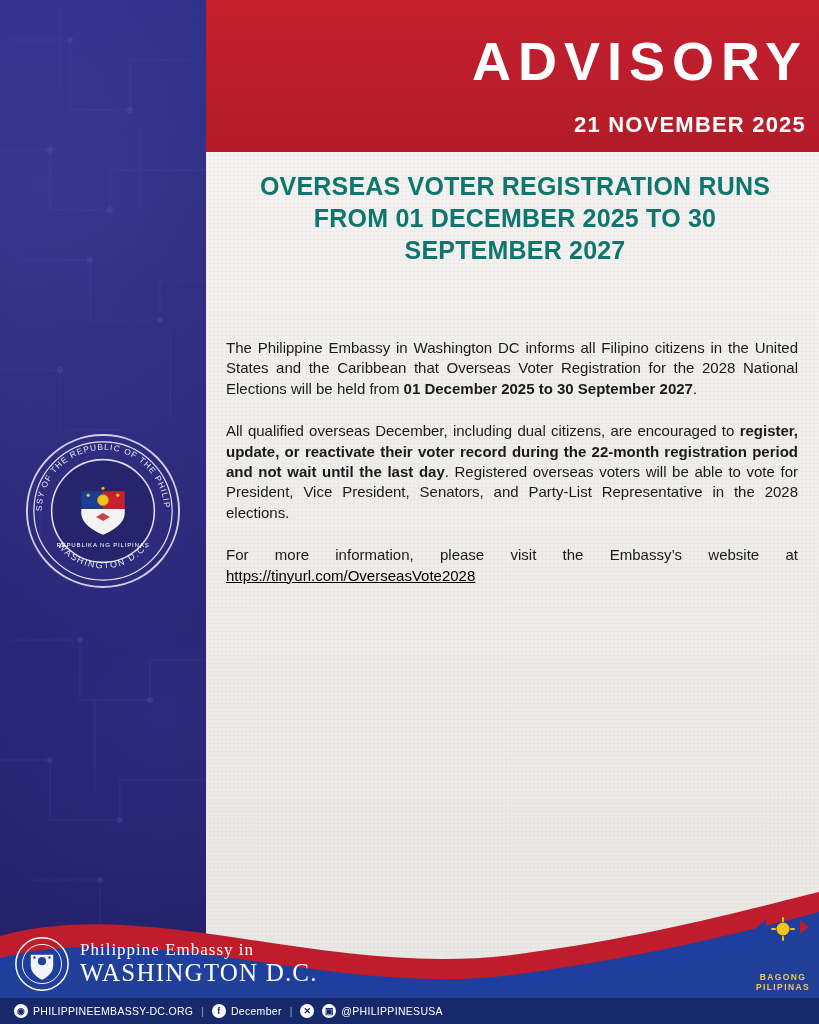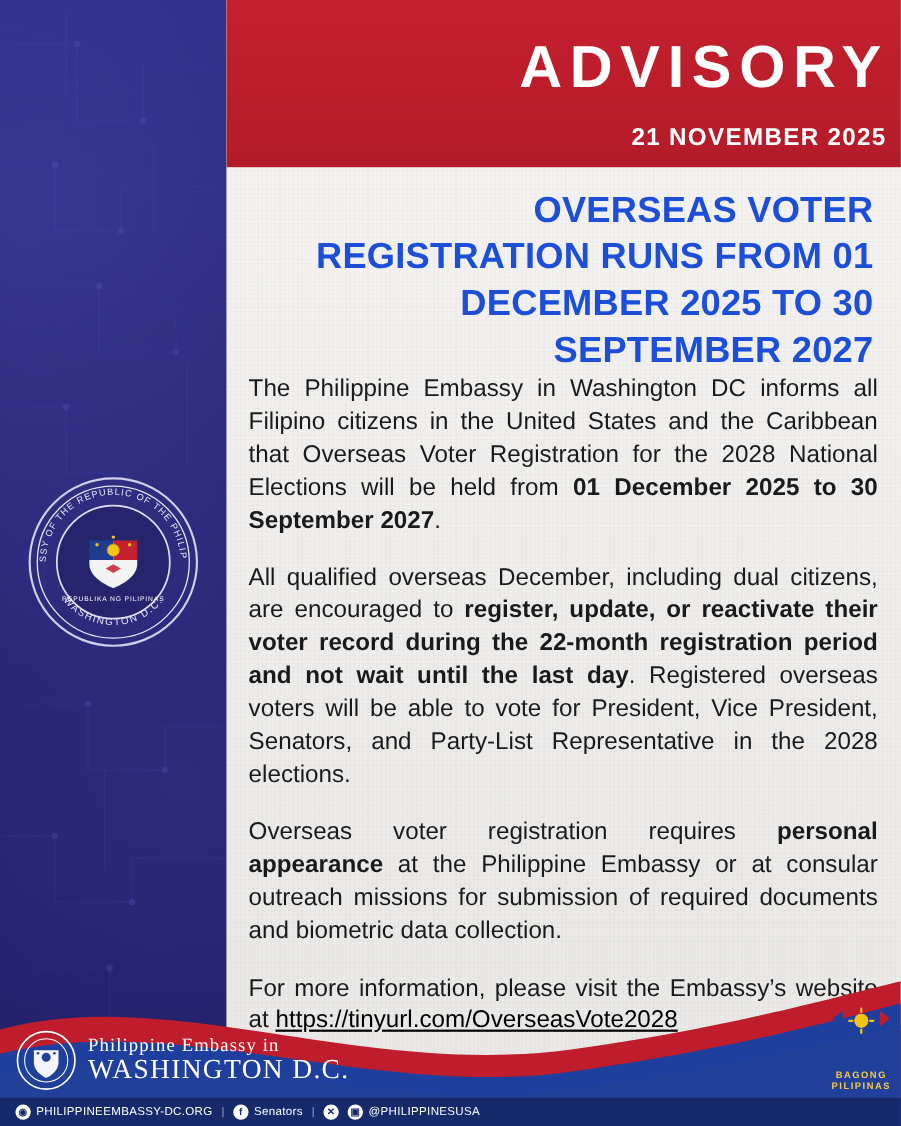--- a/index.html
+++ b/index.html
@@ -88,36 +88,36 @@
     letter-spacing: 1.2px;
     text-align: center;
   }
 
   
   .headline {
     position: absolute;
     left: 236px;
     top: 170px;
     width: 558px;
-    text-align: right;
-    color: #1d4ed8;
-    font-size: 33px;
+    text-align: center;
+    color: #0f766e;
+    font-size: 25px;
     font-weight: bold;
     line-height: 1.28;
     letter-spacing: 0.2px;
   }
 
   
   .body-copy {
     position: absolute;
     left: 226px;
     top: 338px;
     width: 572px;
     color: #1a1a1a;
-    font-size: 22px;
+    font-size: 15px;
     line-height: 1.36;
     text-align: justify;
   }
   .body-copy p { margin: 0 0 22px 0; }
   .body-copy p:last-child { margin-bottom: 0; }
   .body-copy b { font-weight: bold; }
   .link {
     text-decoration: underline;
     color: #000000;
   }
@@ -285,23 +285,20 @@
   <div class="headline">OVERSEAS VOTER REGISTRATION RUNS FROM 01 DECEMBER 2025 TO 30 SEPTEMBER 2027</div>
 
   <div class="body-copy">
     <p>
       <span>The Philippine Embassy in Washington DC informs all Filipino citizens in the United States and the Caribbean that Overseas Voter Registration for the 2028 National Elections will be held from </span><b>01 December 2025 to 30 September 2027</b><span>.</span>
     </p>
     <p>
       <span>All qualified overseas December, including dual citizens, are encouraged to </span><b>register, update, or reactivate their voter record during the 22-month registration period and not wait until the last day</b><span>. Registered overseas voters will be able to vote for President, Vice President, Senators, and Party-List Representative in the 2028 elections.</span>
     </p>
     <p>
-      <span>Overseas voter registration requires </span><b>personal appearance</b><span> at the Philippine Embassy or at consular outreach missions for submission of required documents and biometric data collection.</span>
-    </p>
-    <p>
       <span>For more information, please visit the Embassy’s website at </span><a class="link" href="#">https://tinyurl.com/OverseasVote2028</a>
     </p>
   </div>
 
   <div class="bottom-wrap">
     <svg class="bottom-red" viewBox="0 0 819 140" preserveAspectRatio="none">
       <path d="M0,52 C150,10 330,96 519,70 C660,51 760,22 819,8 L819,140 L0,140 Z" fill="#bf1d2b"></path>
       <path d="M0,74 C160,34 340,116 520,90 C665,70 765,42 819,28 L819,140 L0,140 Z" fill="#1f3f9e"></path>
       <path d="M0,92 C170,56 345,132 521,106 C668,86 770,60 819,48 L819,140 L0,140 Z" fill="#21409a"></path>
     </svg>
@@ -342,21 +339,21 @@
     </div>
 
     <div class="footer-bar">
       <div class="footer-item">
         <span class="fi-ico">◉</span>
         <span>PHILIPPINEEMBASSY-DC.ORG</span>
       </div>
       <span class="sep">|</span>
       <div class="footer-item">
         <span class="fi-ico">f</span>
-        <span>Senators</span>
+        <span>December</span>
       </div>
       <span class="sep">|</span>
       <div class="footer-item">
         <span class="fi-ico">✕</span>
       </div>
       <div class="footer-item">
         <span class="fi-ico">▣</span>
         <span>@PHILIPPINESUSA</span>
       </div>
     </div>

